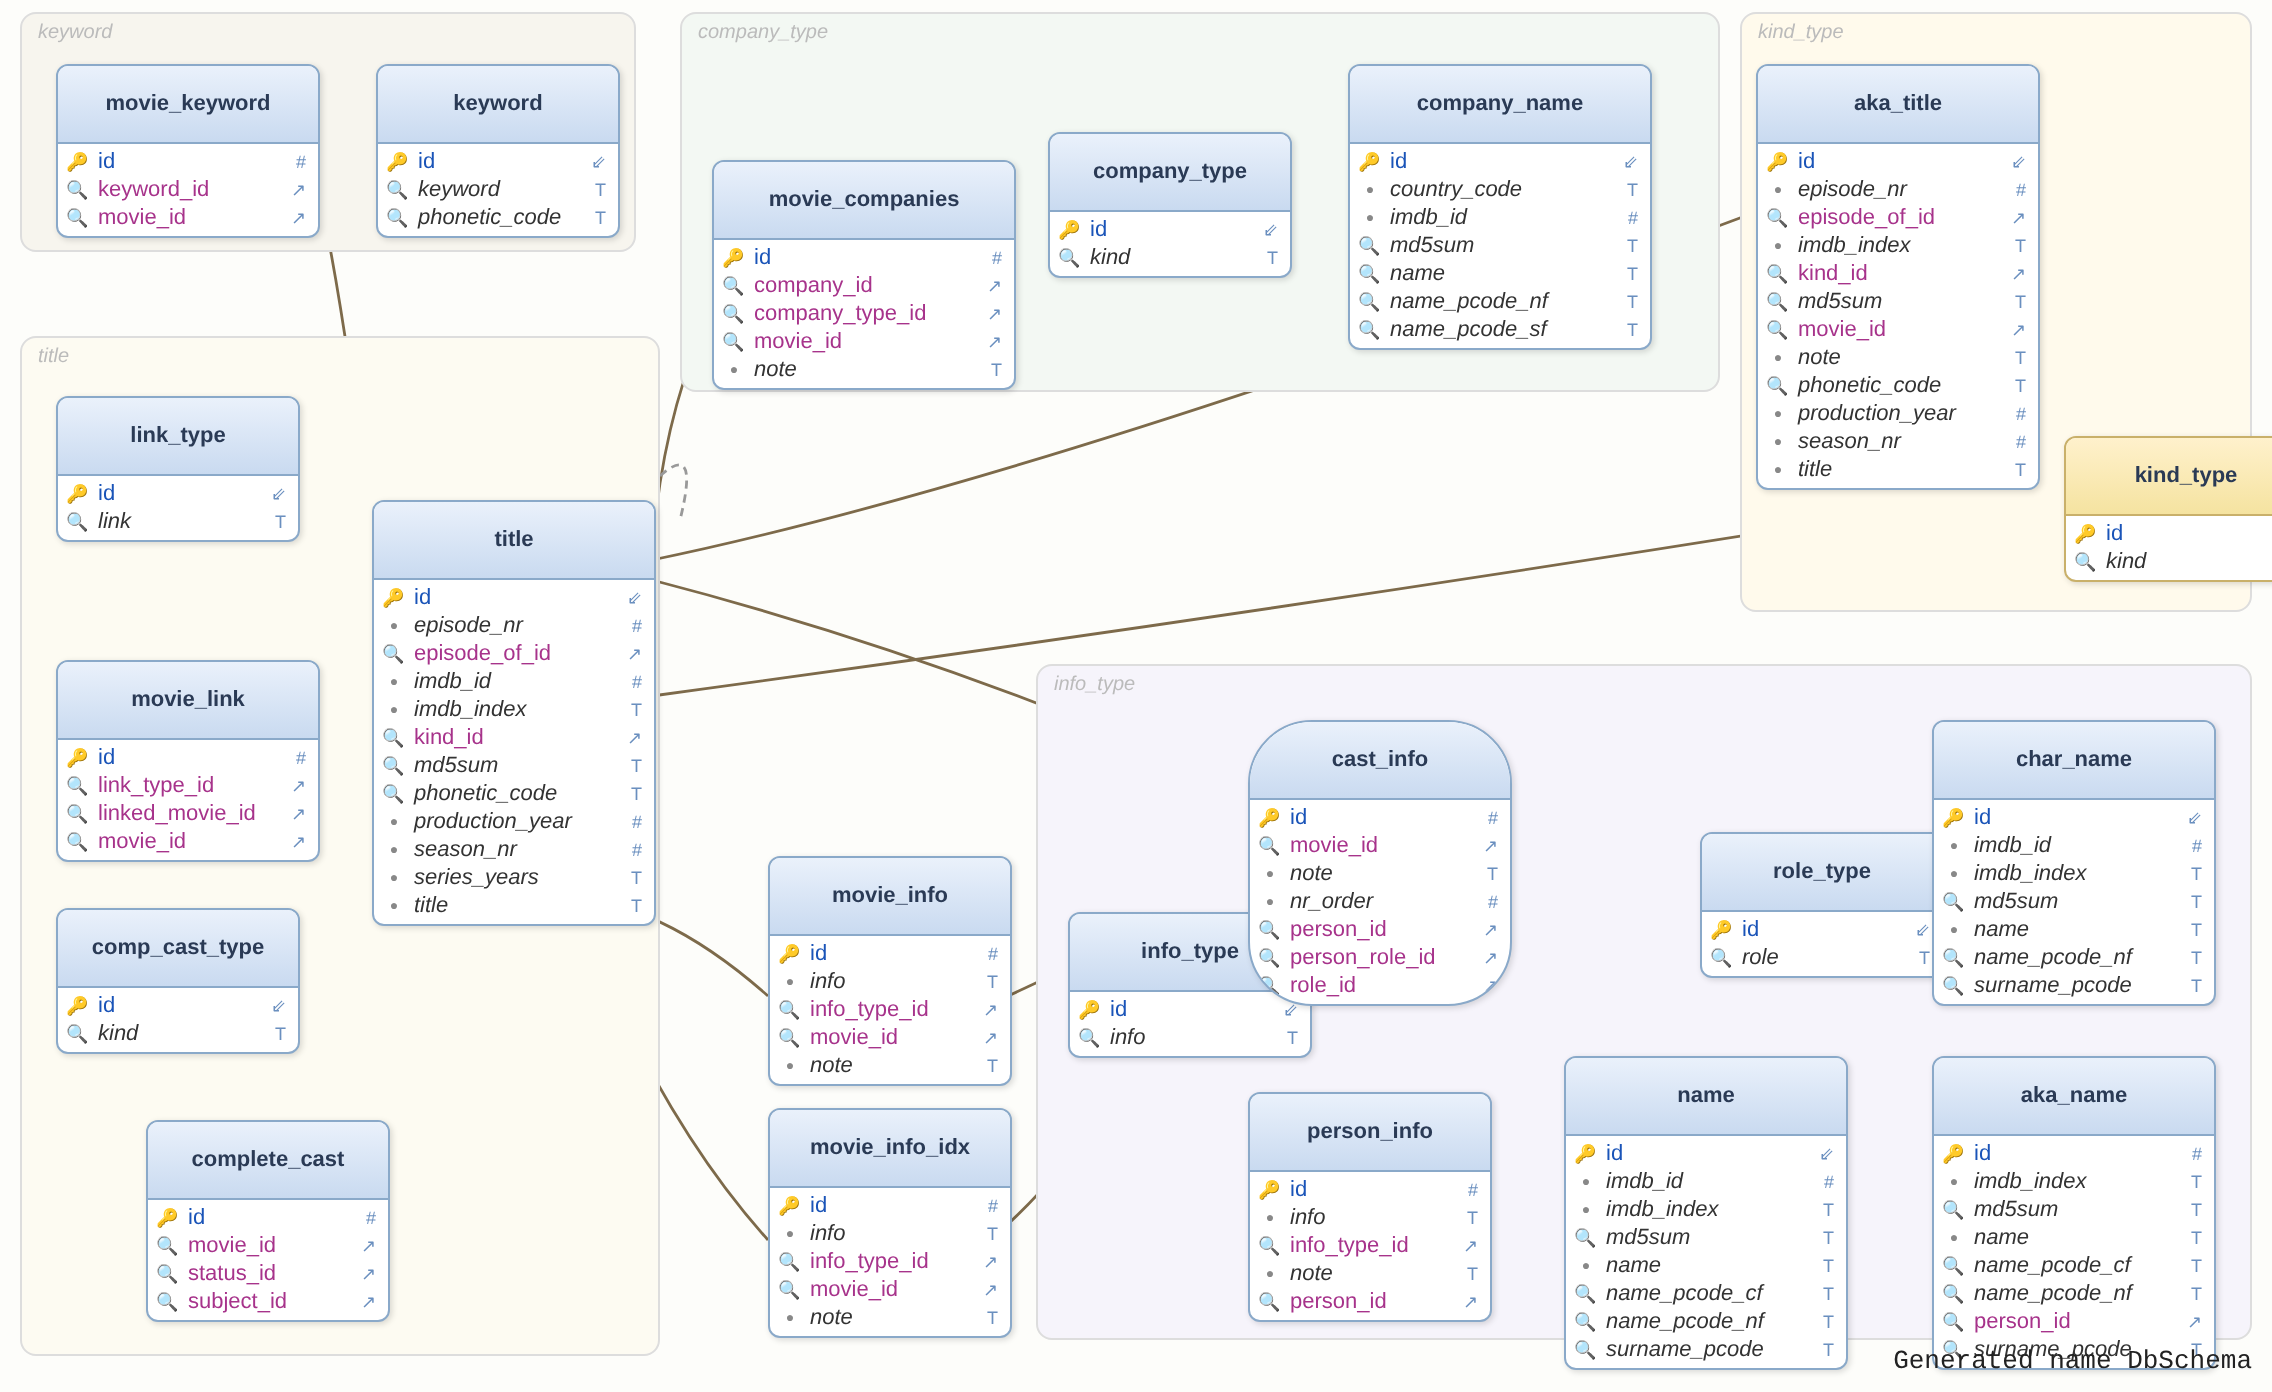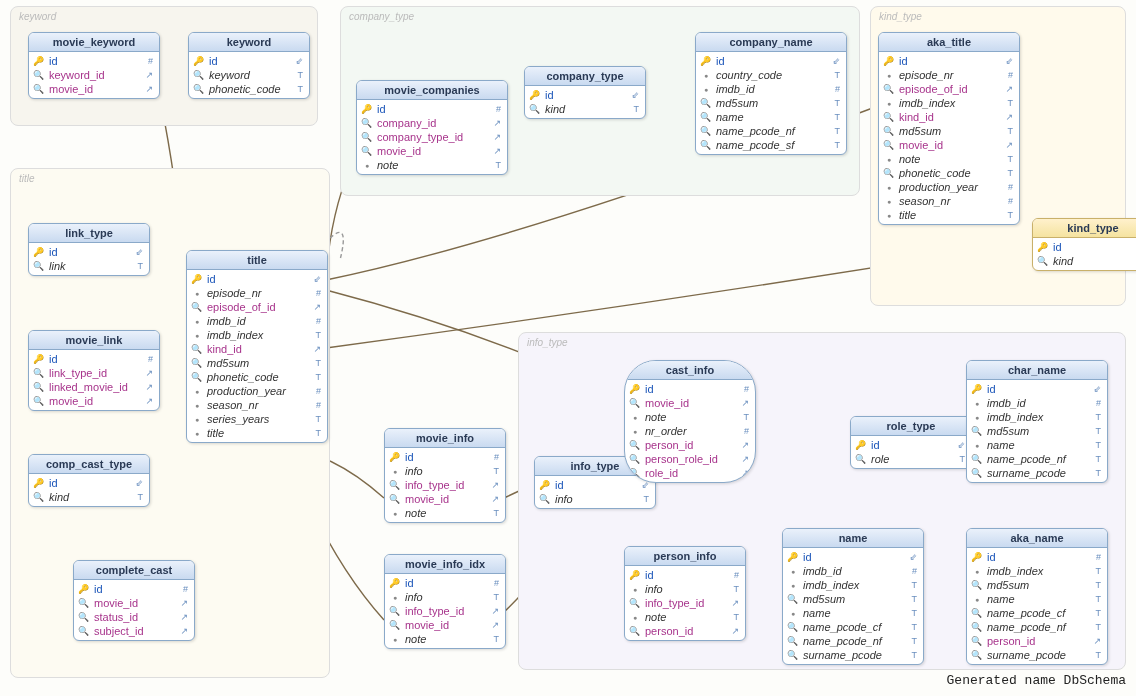--- a/index.html
+++ b/index.html
@@ -39,21 +39,21 @@
     border-radius: 6px;
     box-shadow: 1px 1px 3px rgba(0,0,0,0.15);
     overflow: hidden;
     min-width: 120px;
   }
   .table-header {
     background: linear-gradient(#eaf1fb, #c9daf0);
     border-bottom: 1px solid #8aa9c9;
     text-align: center;
     font-size: 11px;
-    padding: 3px 6px;
+    padding: 13px 6px;
     color: #2a3a55;
     font-weight: bold;
   }
   .table.highlight .table-header {
     background: linear-gradient(#fff1cc, #f5e3a0);
     border-bottom-color: #c9b06a;
   }
   .table.highlight {
     border-color: #c9b06a;
   }
@@ -242,21 +242,21 @@
           <span class="name">id</span>
           <span class="type">⇙</span>
         </div>
         <div class="col idx">
           <span class="icon lens-icon"></span>
           <span class="name">kind</span>
           <span class="type">T</span>
         </div>
       </div>
     </div>
-    <div class="table" style="left: 674px; top: 32px; width: 150px; margin-left: 21px;">
+    <div class="table" style="left: 674px; top: 32px; width: 150px;">
       <div class="table-header">company_name</div>
       <div class="cols">
         <div class="col pk">
           <span class="icon key-icon"></span>
           <span class="name">id</span>
           <span class="type">⇙</span>
         </div>
         <div class="col plain">
           <span class="icon dot-icon"></span>
           <span class="name">country_code</span>
@@ -360,21 +360,21 @@
         <div class="col pk">
           <span class="icon key-icon"></span>
           <span class="name">id</span>
         </div>
         <div class="col idx">
           <span class="icon lens-icon"></span>
           <span class="name">kind</span>
         </div>
       </div>
     </div>
-    <div class="table" style="left: 28px; top: 223px; width: 84px;">
+    <div class="table" style="left: 28px; top: 198px; width: 84px;">
       <div class="table-header">link_type</div>
       <div class="cols">
         <div class="col pk">
           <span class="icon key-icon"></span>
           <span class="name">id</span>
           <span class="type">⇙</span>
         </div>
         <div class="col idx">
           <span class="icon lens-icon"></span>
           <span class="name">link</span>

